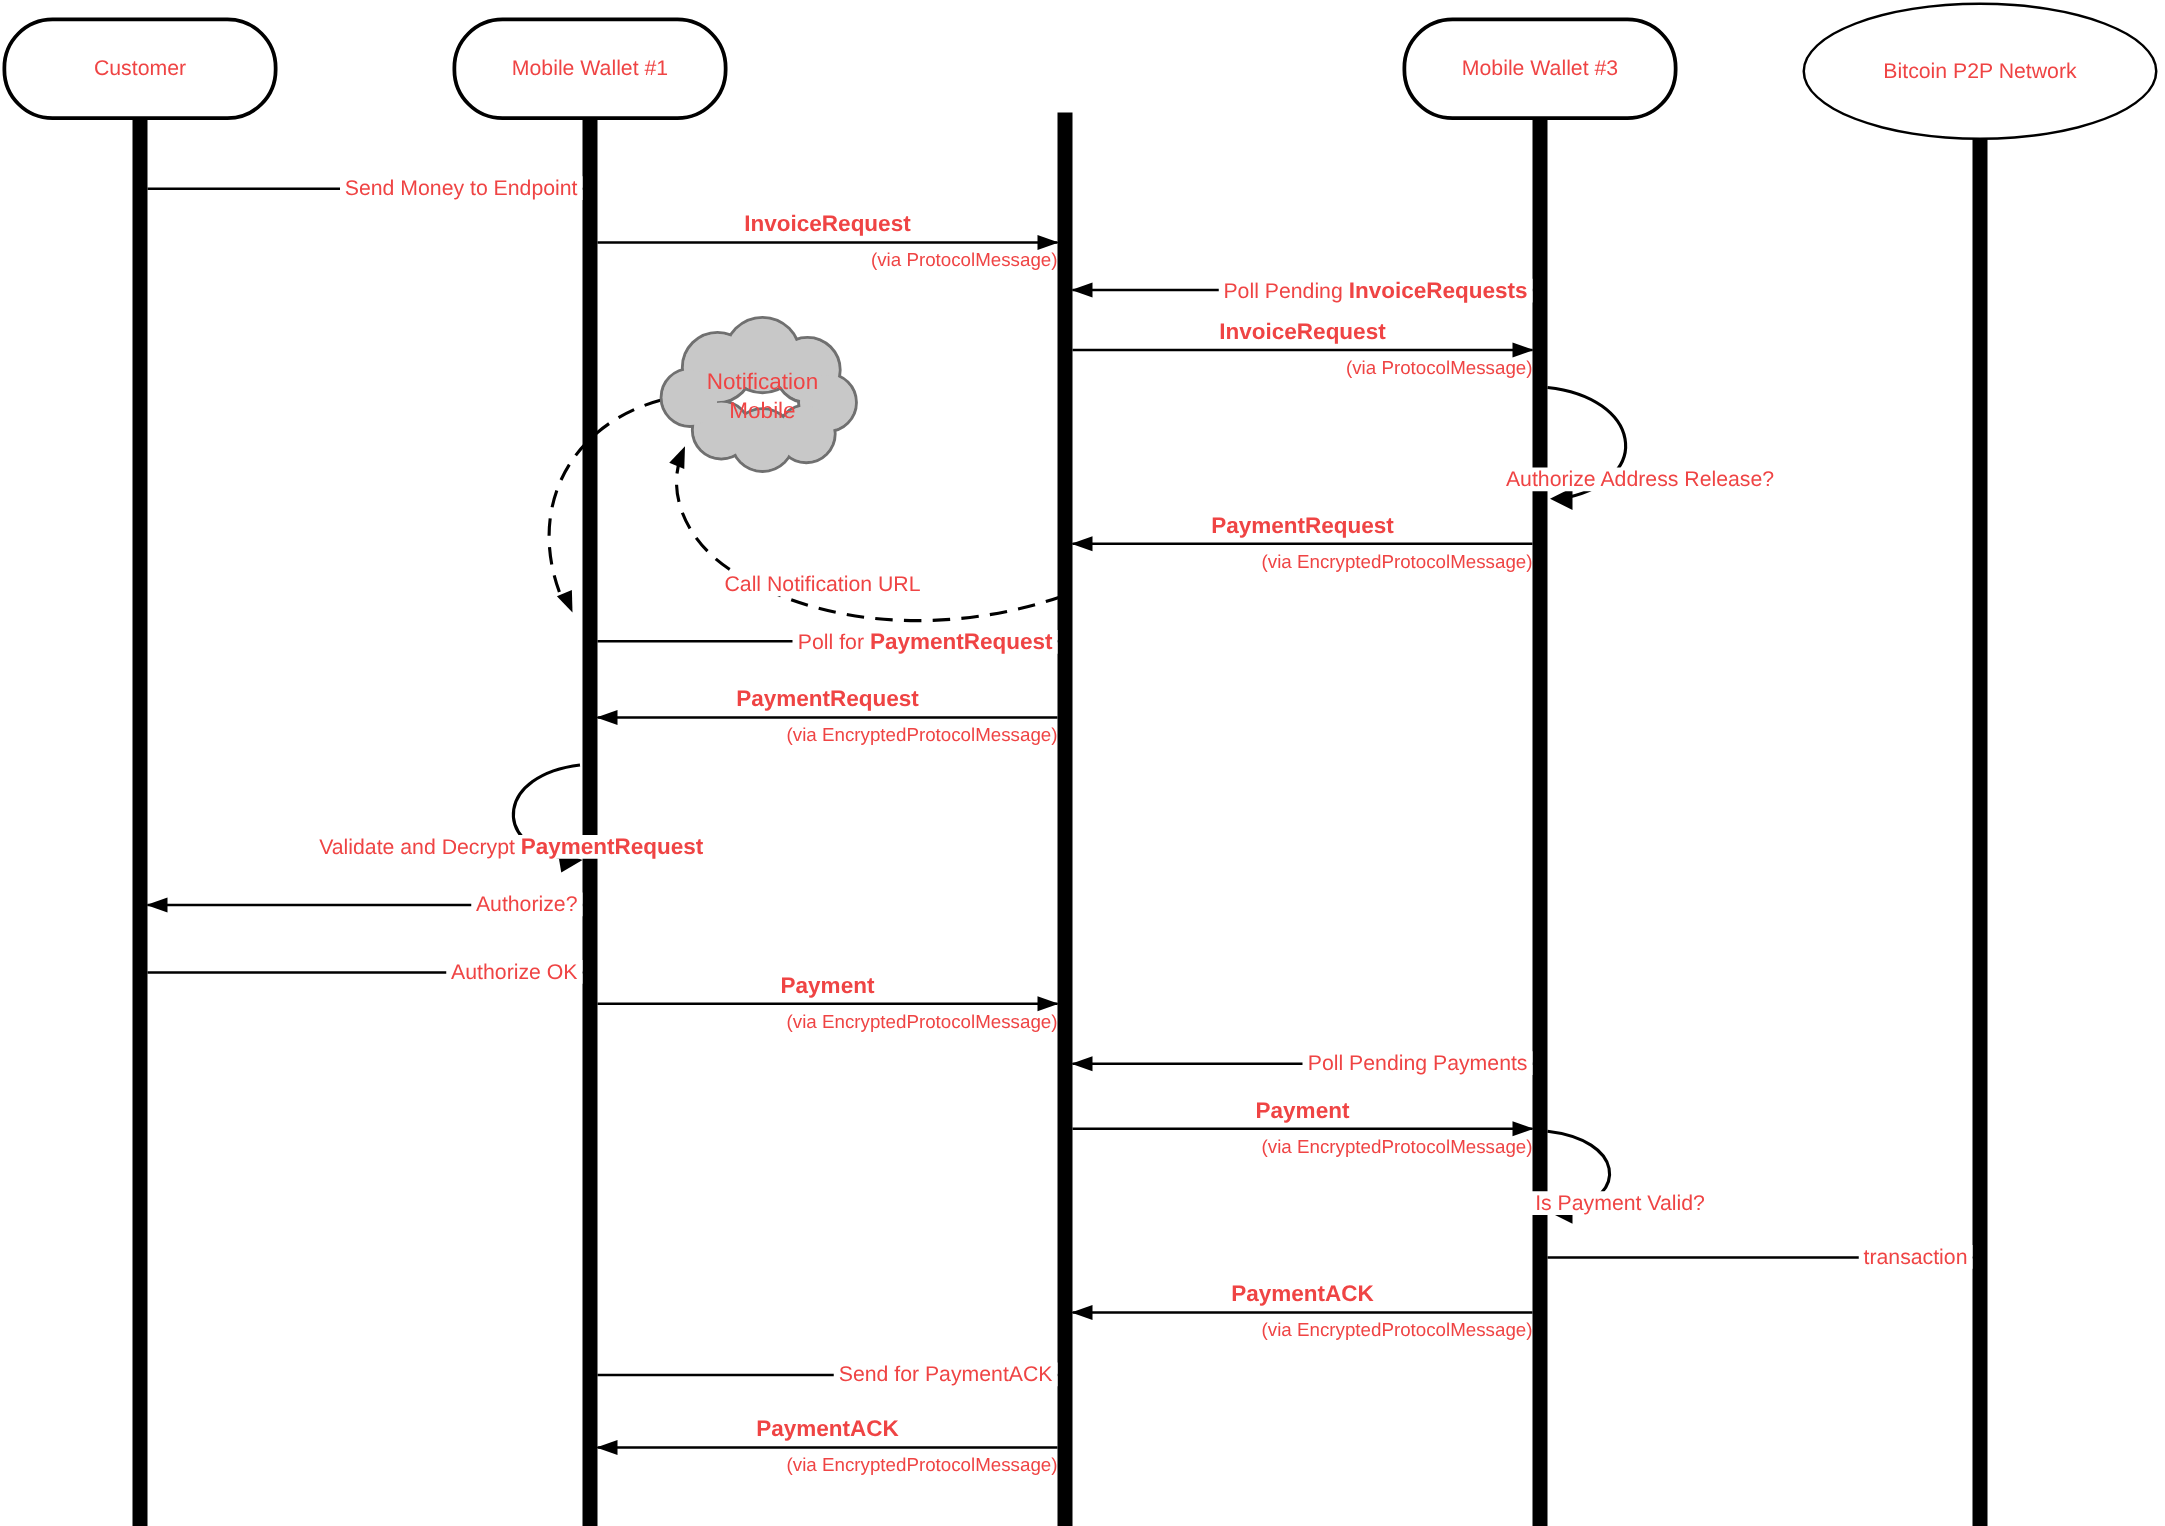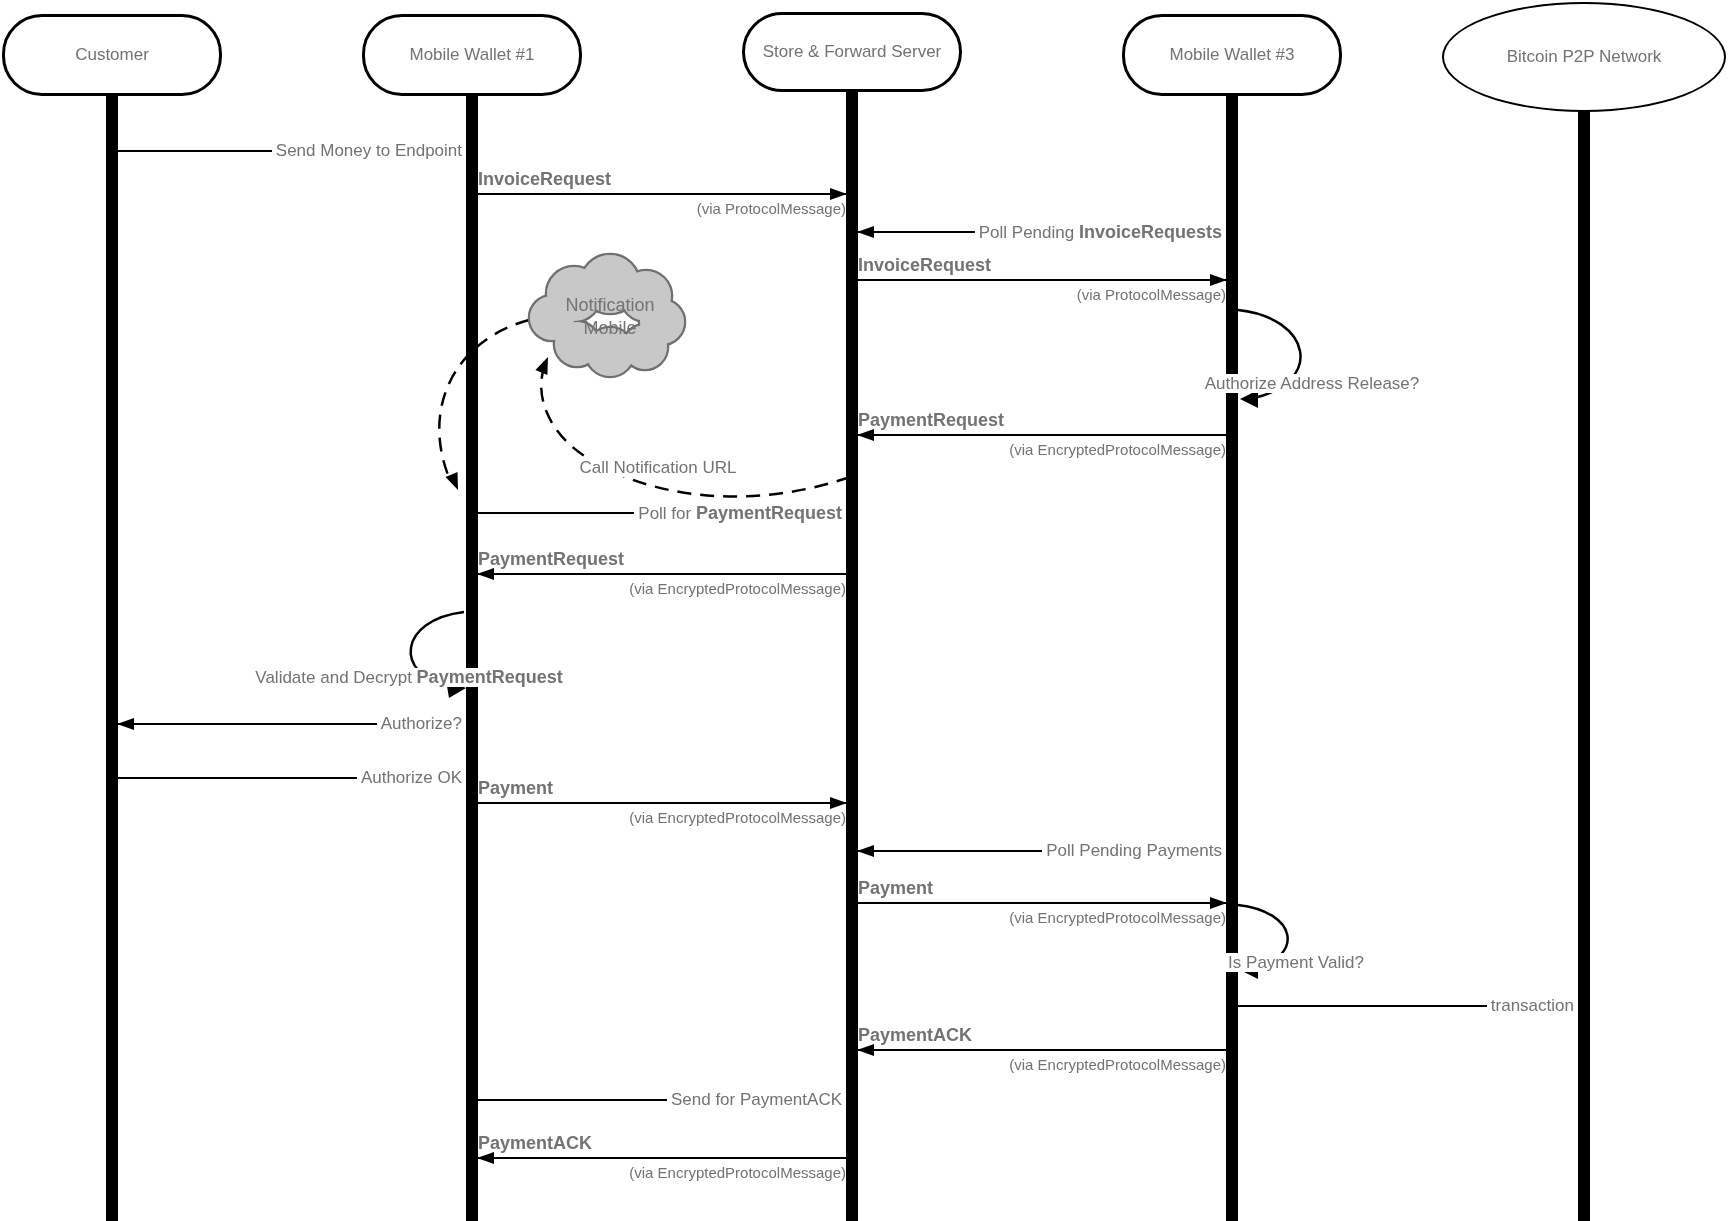--- a/index.html
+++ b/index.html
@@ -1,18 +1,18 @@
 <!DOCTYPE html>
 <html><head>
 <meta charset="utf-8">
 <style>
   html,body { margin:0; padding:0; background:#fff; }
   #canvas {
     position:relative; width:1732px; height:1221px; background:#fff;
-    font-family:"Liberation Sans", sans-serif; color:#737373; overflow:hidden;
+    font-family:"Liberation Sans", sans-serif; color:#ef4444; overflow:hidden;
   }
   
   .actor {
     position:absolute; box-sizing:border-box; background:#fff;
     border:3px solid #000; border-radius:40px;
     display:flex; align-items:center; justify-content:center;
     font-size:17px; text-align:center; z-index:5;
   }
   .actor.ellipse { border-radius:50%; }
   
@@ -20,21 +20,21 @@
   
   .msg { position:absolute; height:0; z-index:3; }
   .mline { position:absolute; left:0; right:0; top:-1.25px; height:0; border-top:2.5px solid #000; }
   .head-r { position:absolute; right:-1px; top:-6.5px; width:0; height:0;
             border-top:6.5px solid transparent; border-bottom:6.5px solid transparent; border-left:17px solid #000; }
   .head-l { position:absolute; left:-1px; top:-6.5px; width:0; height:0;
             border-top:6.5px solid transparent; border-bottom:6.5px solid transparent; border-right:17px solid #000; }
   .lbl-on { position:absolute; left:0; right:0; top:-11px; height:22px; line-height:22px;
             text-align:right; font-size:17px; white-space:nowrap; }
   .lbl-on > span { background:#fff; padding:0 4px; }
-  .lbl-name { position:absolute; left:0; right:0; bottom:4px; text-align:left;
+  .lbl-name { position:absolute; left:0; right:0; bottom:4px; text-align:center;
               font-size:18px; font-weight:bold; white-space:nowrap; }
   .lbl-via  { position:absolute; left:0; right:0; top:6px; text-align:right;
               font-size:15px; white-space:nowrap; }
   
   .free-lbl { position:absolute; text-align:center; font-size:17px; white-space:nowrap; z-index:4;margin-top:27px; }
   .free-lbl > span { background:#fff; padding:0 3px; }
   .bold { font-weight:bold; }
   .cloud-lbl { position:absolute; z-index:4; text-align:center; font-size:18px; line-height:23px; }
   svg.overlay { position:absolute; left:0; top:0; z-index:2; }
 </style>
@@ -47,23 +47,20 @@
   <div class="lifeline" style="left:466px; top:94px; height:1127px;"></div>
   <div class="lifeline" style="left:846px; top:90px; height:1131px;"></div>
   <div class="lifeline" style="left:1226px; top:94px; height:1127px;"></div>
   <div class="lifeline" style="left:1578px; top:108px; height:1113px;"></div>
 
   <div class="actor" style="left:2px; top:14px; width:220px; height:82px;">
     <span>Customer</span>
   </div>
   <div class="actor" style="left:362px; top:14px; width:220px; height:82px;">
     <span>Mobile Wallet #1</span>
-  </div>
-  <div class="actor" style="left:742px; top:12px; width:220px; height:80px;">
-    <span>Store &amp; Forward Server</span>
   </div>
   <div class="actor" style="left:1122px; top:14px; width:220px; height:82px;">
     <span>Mobile Wallet #3</span>
   </div>
   <div class="actor ellipse" style="left:1442px; top:2px; width:284px; height:110px; border-width:2.5px;">
     <span>Bitcoin P2P Network</span>
   </div>
 
   <svg class="overlay" width="1732" height="1221" viewBox="0 0 1732 1221">
 

